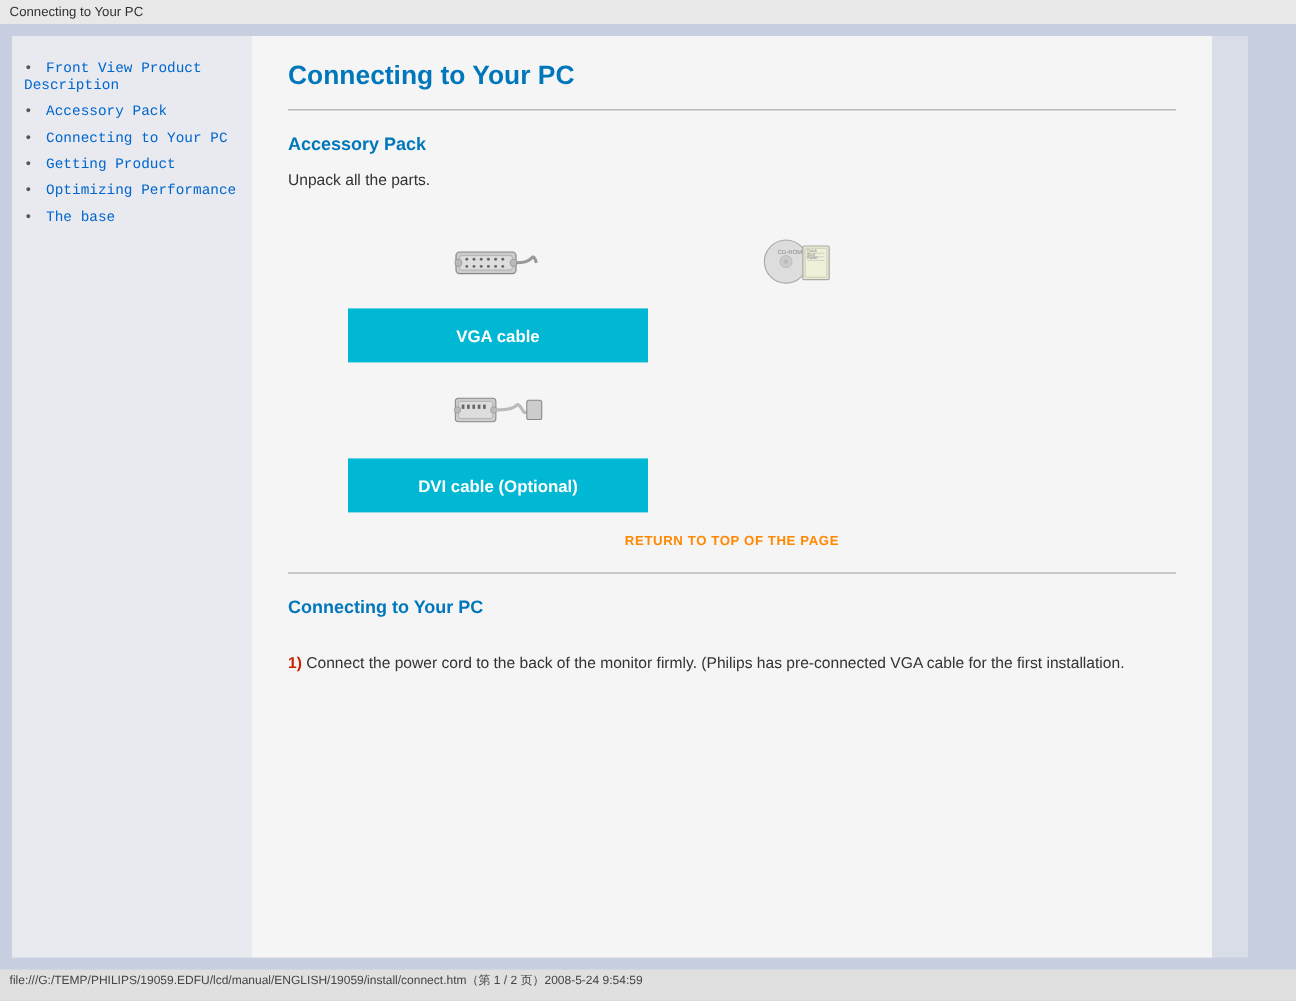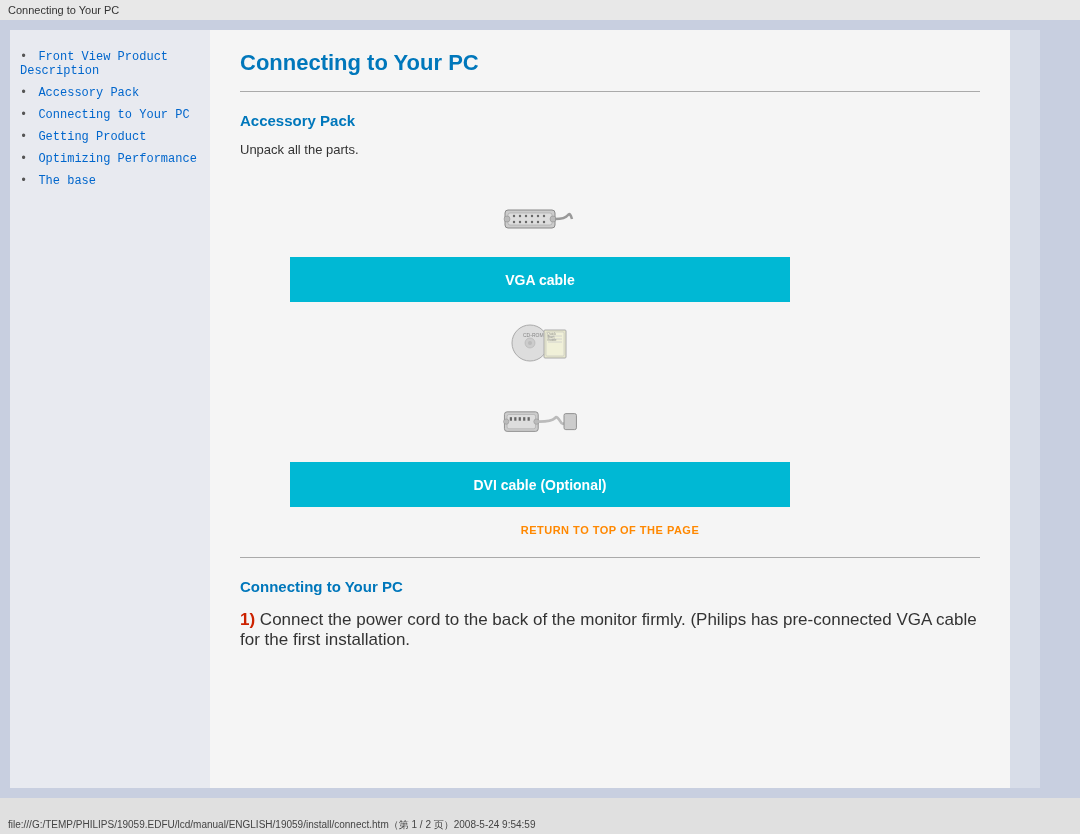--- a/index.html
+++ b/index.html
@@ -99,21 +99,21 @@
 
     .intro-text {
       font-size: 13px;
       color: #333;
       margin-bottom: 20px;
       margin-top: 13px;
     }
 
     .accessories-grid {
       display: grid;
-      grid-template-columns: 1fr;
+      grid-template-columns: 1fr 1fr;
       gap: 0;
       margin-bottom: 1px;
       max-width: 500px;
       margin-left: 50px;
     }
 
     .accessory-item {
       display: flex;
       flex-direction: column;
       align-items: center;
@@ -157,33 +157,33 @@
     .connecting-section {
       margin-top: 10px;
     }
 
     .step-number {
       color: #cc2200;
       font-weight: bold;
     }
 
     .step-text {
-      font-size: 17px;
+      font-size: 13px;
       color: #333;
-      margin-top: 15px;
+      margin-top: 30px;
     }
 
     .status-bar {
       background: #e0e0e0;
       font-size: 10px;
       color: #444;
       padding: 2px 8px;
-      height: 36px;
-      display: flex;
-      align-items: flex-end;
+      height: 26px;
+      display: flex;
+      align-items: flex-start;
     }
 
     
     .vga-icon svg,
     .edfu-icon svg,
     .power-icon svg,
     .dvi-icon svg {
       width: 80px;
       height: 55px;
     }

